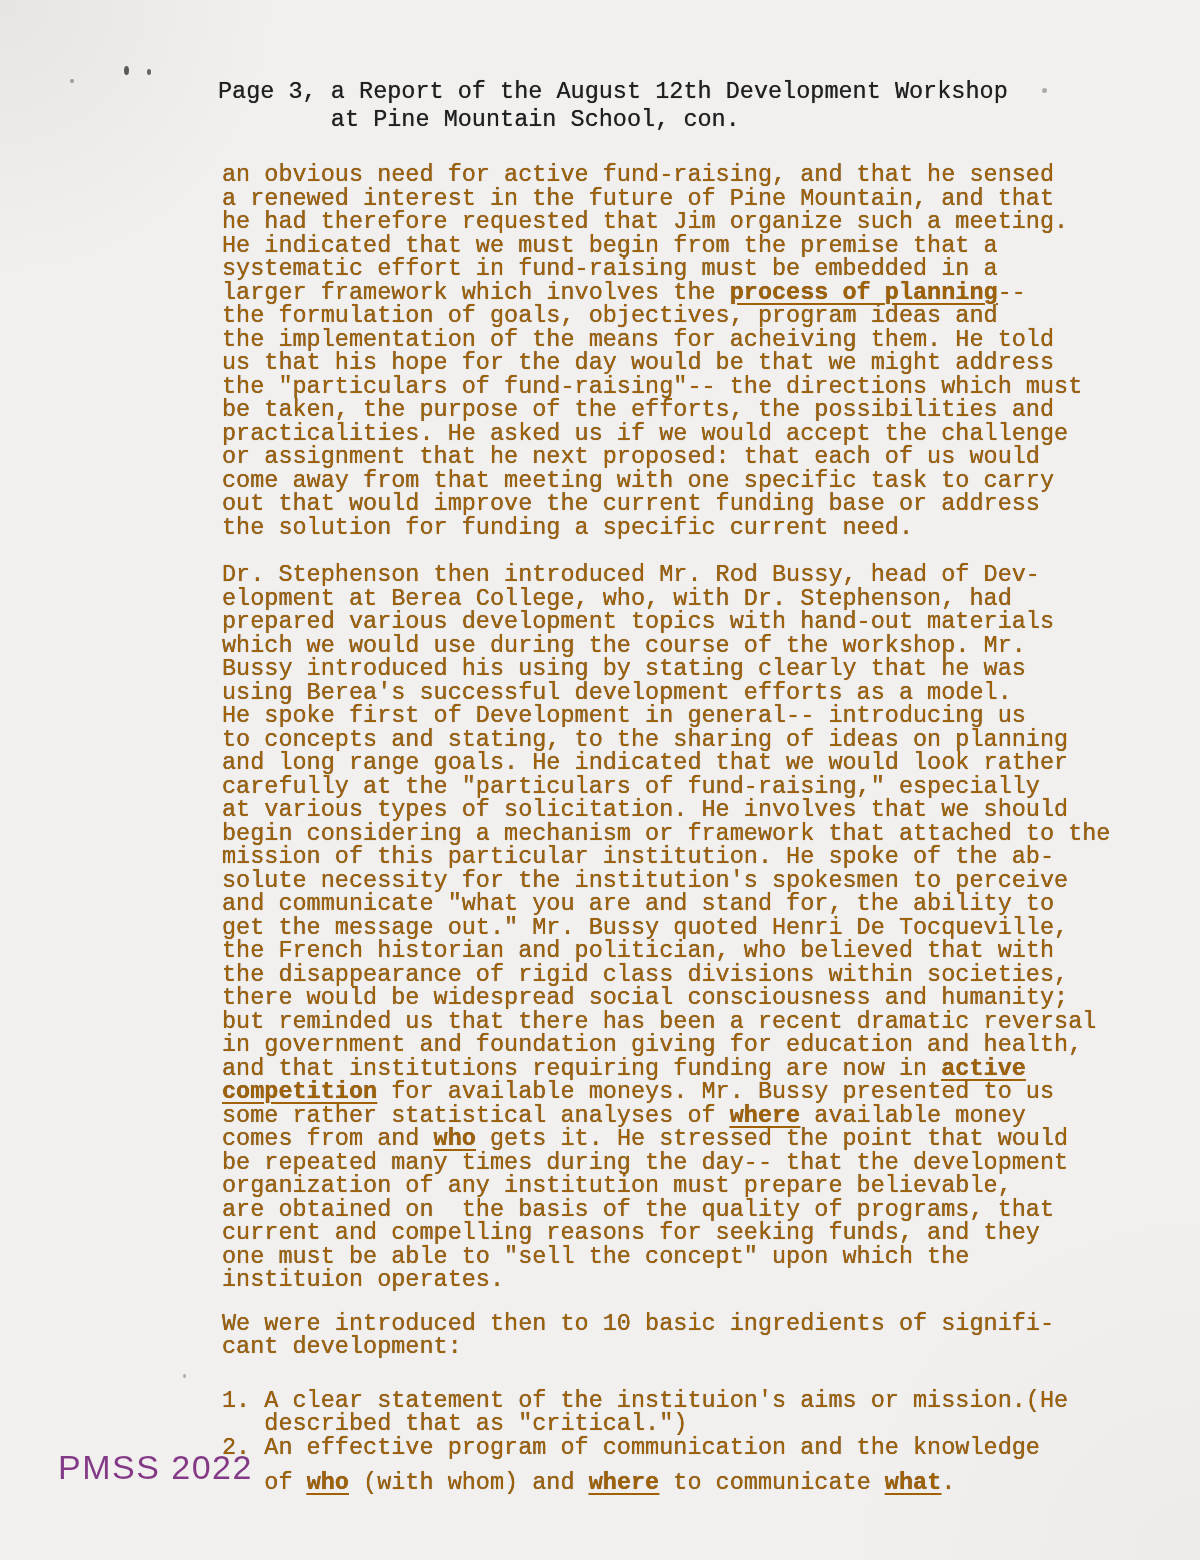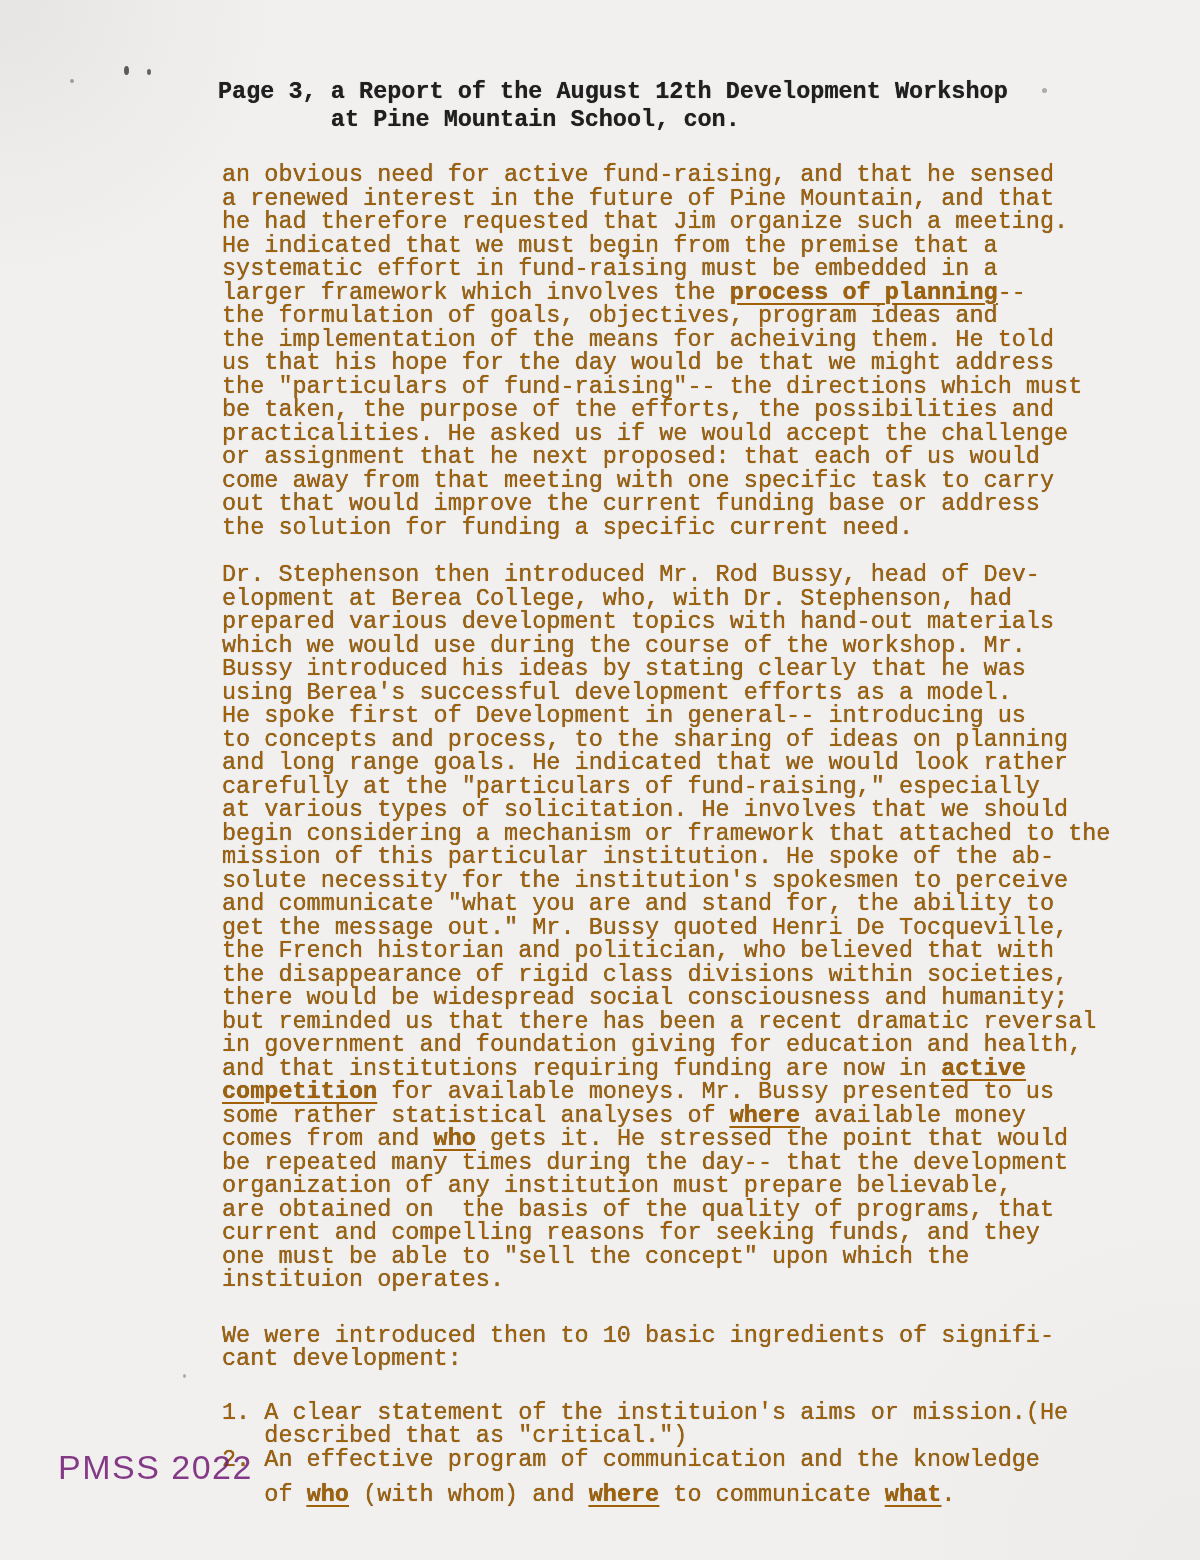--- a/index.html
+++ b/index.html
@@ -21,21 +21,21 @@
   }
   .typewriter {
     color:#1f1f1f;
     font-size:23.5px;
     text-shadow:0 0 0.7px rgba(28,28,28,0.8);
   }
   .doc-line { white-space:pre; line-height:23.5px; }
   .header-block {
     position:absolute; left:218px; top:78px;
   }
-  .header-block .doc-line { line-height:28px;font-weight:bold; }
+  .header-block .doc-line { line-height:28px; }
   .doc-body {
     position:absolute; left:222px; top:163px; width:920px;
   }
   .u {
     text-decoration:underline;
     text-decoration-thickness:1.8px;
     text-underline-offset:4px;
     font-weight:bold;
   }
   .speck {
@@ -79,24 +79,24 @@
         <div class="doc-line"><span>or assignment that he next proposed: that each of us would</span></div>
         <div class="doc-line"><span>come away from that meeting with one specific task to carry</span></div>
         <div class="doc-line"><span>out that would improve the current funding base or address</span></div>
         <div class="doc-line"><span>the solution for funding a specific current need.</span></div>
       </div>
       <div class="block" style="margin-top: 24px;">
         <div class="doc-line"><span>Dr. Stephenson then introduced Mr. Rod Bussy, head of Dev-</span></div>
         <div class="doc-line"><span>elopment at Berea College, who, with Dr. Stephenson, had</span></div>
         <div class="doc-line"><span>prepared various development topics with hand-out materials</span></div>
         <div class="doc-line"><span>which we would use during the course of the workshop. Mr.</span></div>
-        <div class="doc-line"><span>Bussy introduced his ideas by stating clearly that he was</span></div>
+        <div class="doc-line"><span>Bussy introduced his using by stating clearly that he was</span></div>
         <div class="doc-line"><span>using Berea's successful development efforts as a model.</span></div>
         <div class="doc-line"><span>He spoke first of Development in general-- introducing us</span></div>
-        <div class="doc-line"><span>to concepts and process, to the sharing of ideas on planning</span></div>
+        <div class="doc-line"><span>to concepts and stating, to the sharing of ideas on planning</span></div>
         <div class="doc-line"><span>and long range goals. He indicated that we would look rather</span></div>
         <div class="doc-line"><span>carefully at the "particulars of fund-raising," especially</span></div>
         <div class="doc-line"><span>at various types of solicitation. He involves that we should</span></div>
         <div class="doc-line"><span>begin considering a mechanism or framework that attached to the</span></div>
         <div class="doc-line"><span>mission of this particular institution. He spoke of the ab-</span></div>
         <div class="doc-line"><span>solute necessity for the institution's spokesmen to perceive</span></div>
         <div class="doc-line"><span>and communicate "what you are and stand for, the ability to</span></div>
         <div class="doc-line"><span>get the message out." Mr. Bussy quoted Henri De Tocqueville,</span></div>
         <div class="doc-line"><span>the French historian and politician, who believed that with</span></div>
         <div class="doc-line"><span>the disappearance of rigid class divisions within societies,</span></div>
@@ -107,21 +107,21 @@
         <div class="doc-line"><span class="u">competition</span><span> for available moneys. Mr. Bussy presented to us</span></div>
         <div class="doc-line"><span>some rather statistical analyses of </span><span class="u">where</span><span> available money</span></div>
         <div class="doc-line"><span>comes from and </span><span class="u">who</span><span> gets it. He stressed the point that would</span></div>
         <div class="doc-line"><span>be repeated many times during the day-- that the development</span></div>
         <div class="doc-line"><span>organization of any institution must prepare believable,</span></div>
         <div class="doc-line"><span>are obtained on  the basis of the quality of programs, that</span></div>
         <div class="doc-line"><span>current and compelling reasons for seeking funds, and they</span></div>
         <div class="doc-line"><span>one must be able to "sell the concept" upon which the</span></div>
         <div class="doc-line"><span>instituion operates.</span></div>
       </div>
-      <div class="block" style="margin-top: 32px;">
+      <div class="block" style="margin-top: 20px;">
         <div class="doc-line"><span>We were introduced then to 10 basic ingredients of signifi-</span></div>
         <div class="doc-line"><span>cant development:</span></div>
       </div>
       <div class="block" style="margin-top: 30px;">
         <div class="doc-line"><span>1. A clear statement of the instituion's aims or mission.(He</span></div>
         <div class="doc-line"><span>   described that as "critical.")</span></div>
         <div class="doc-line"><span>2. An effective program of communication and the knowledge</span></div>
         <div class="doc-line" style="margin-top: 12px;"><span>   of </span><span class="u">who</span><span> (with whom) and </span><span class="u">where</span><span> to communicate </span><span class="u">what</span><span>.</span></div>
       </div>
     </main>

